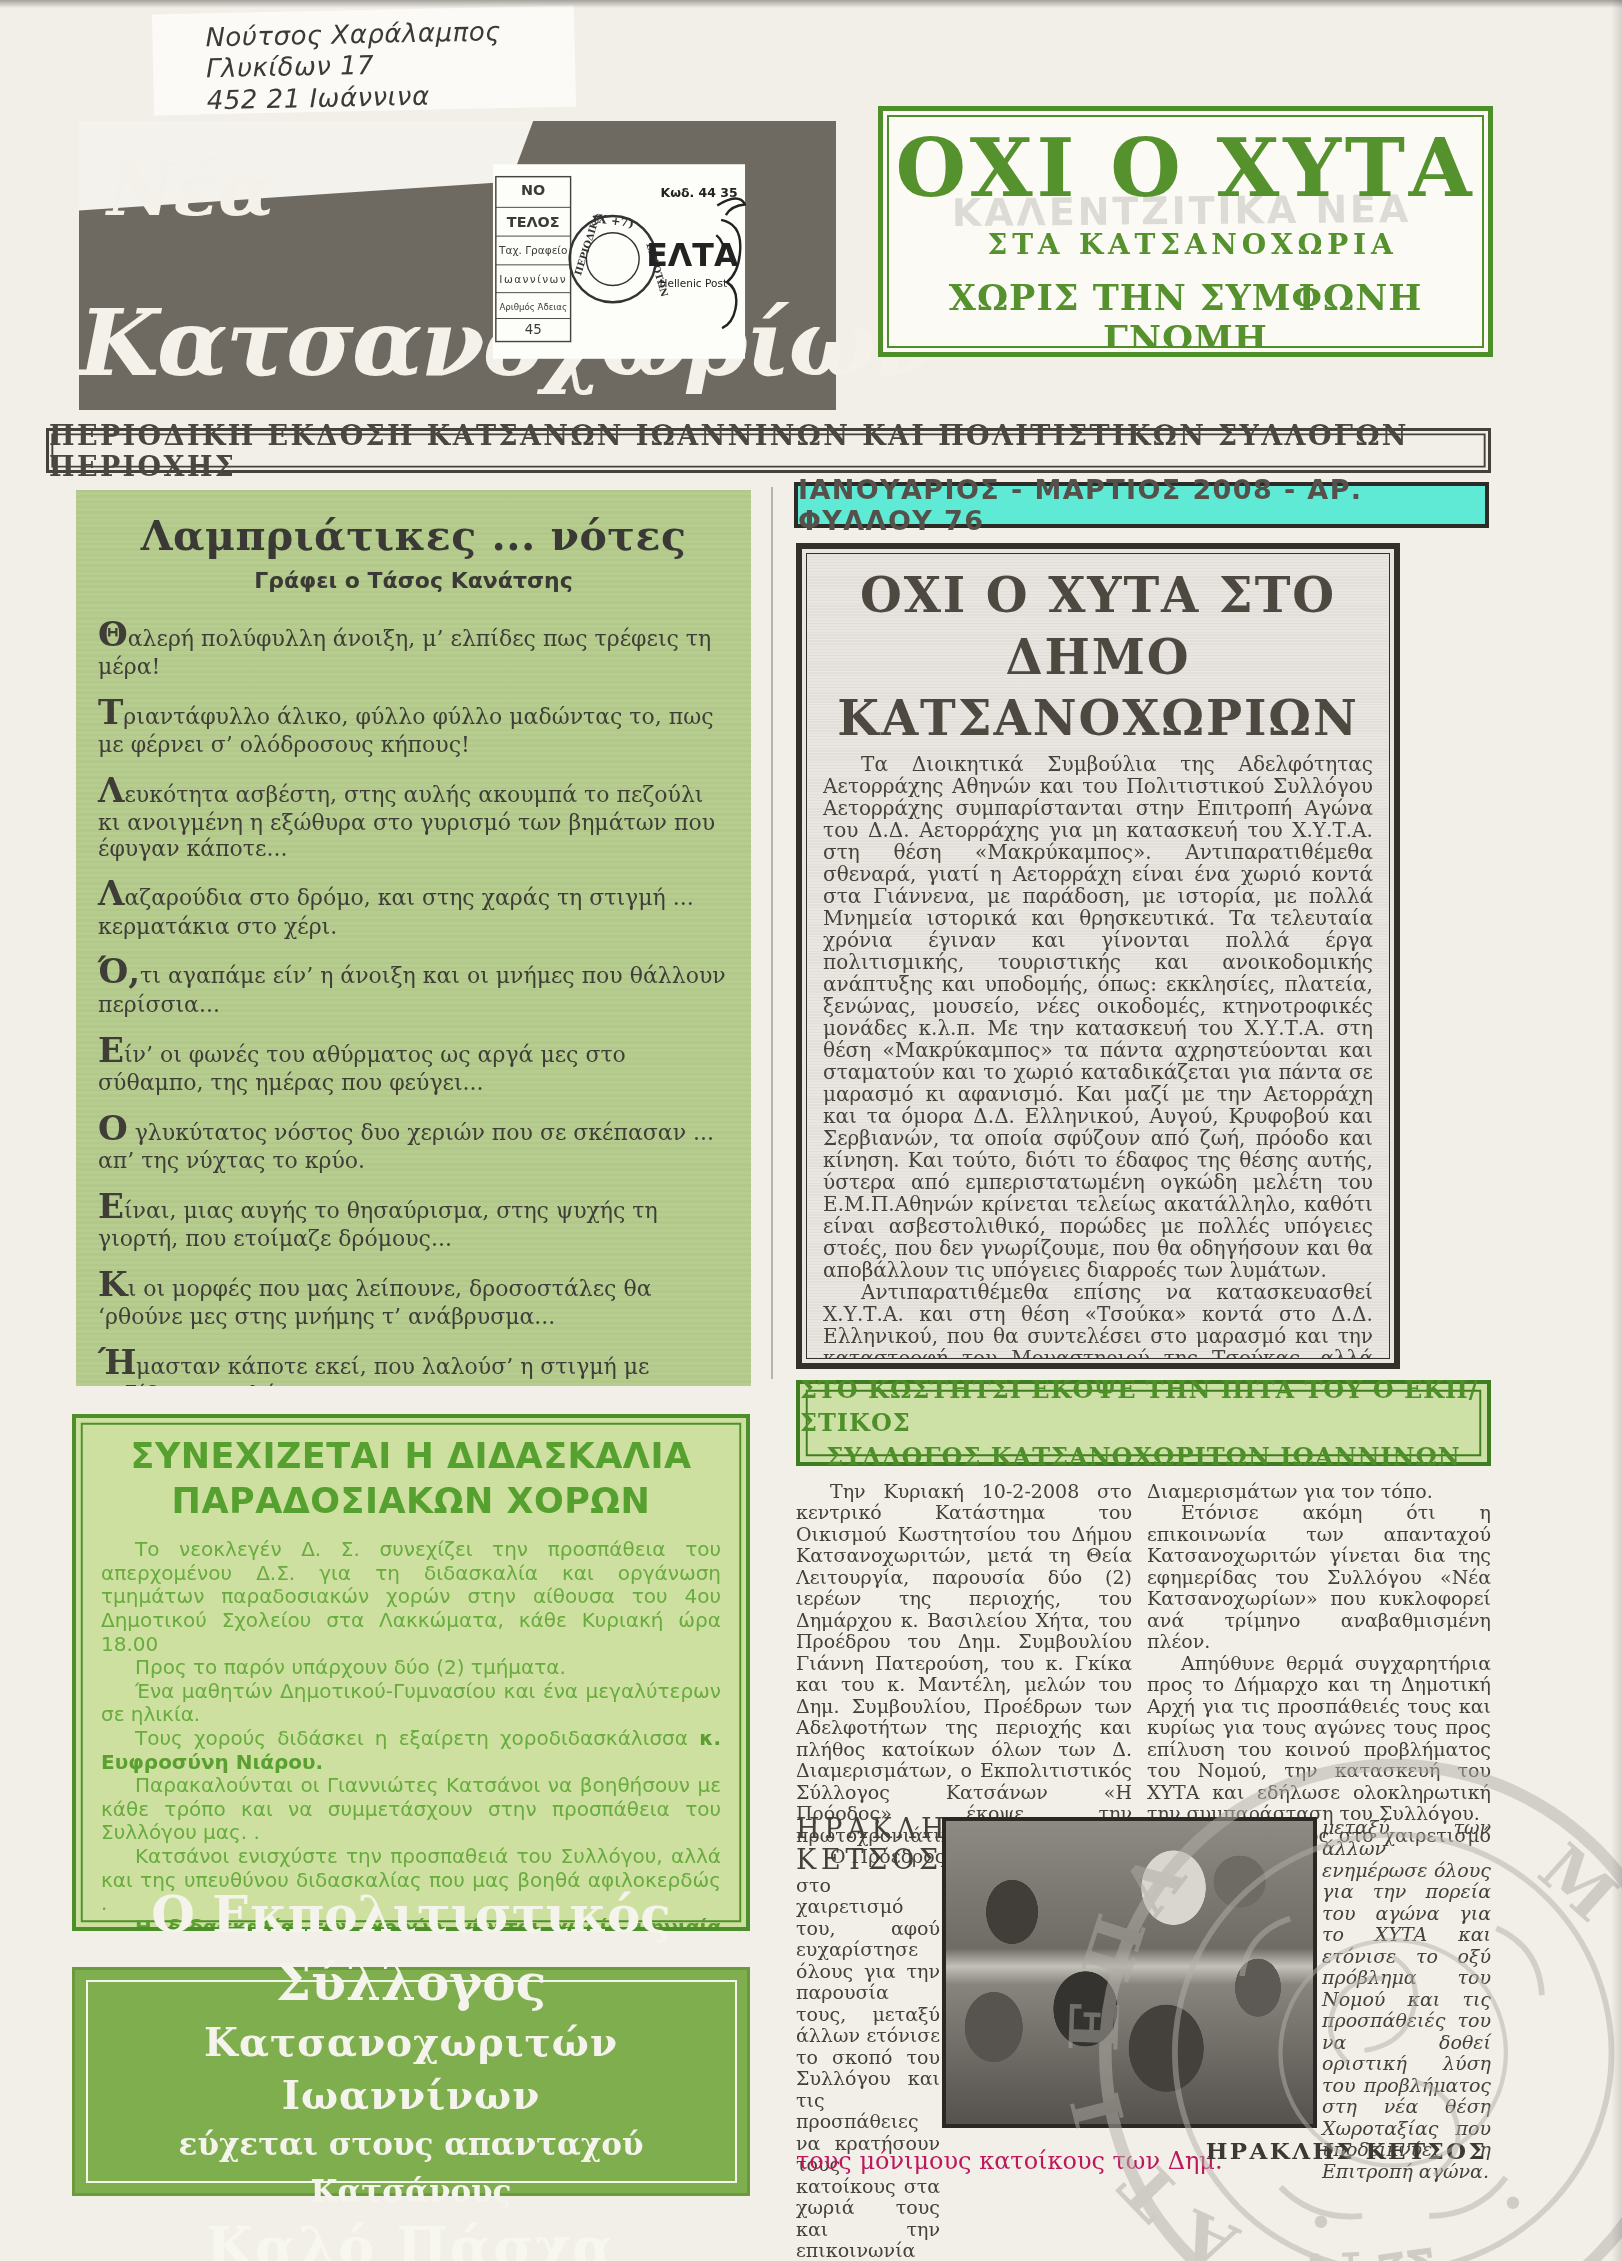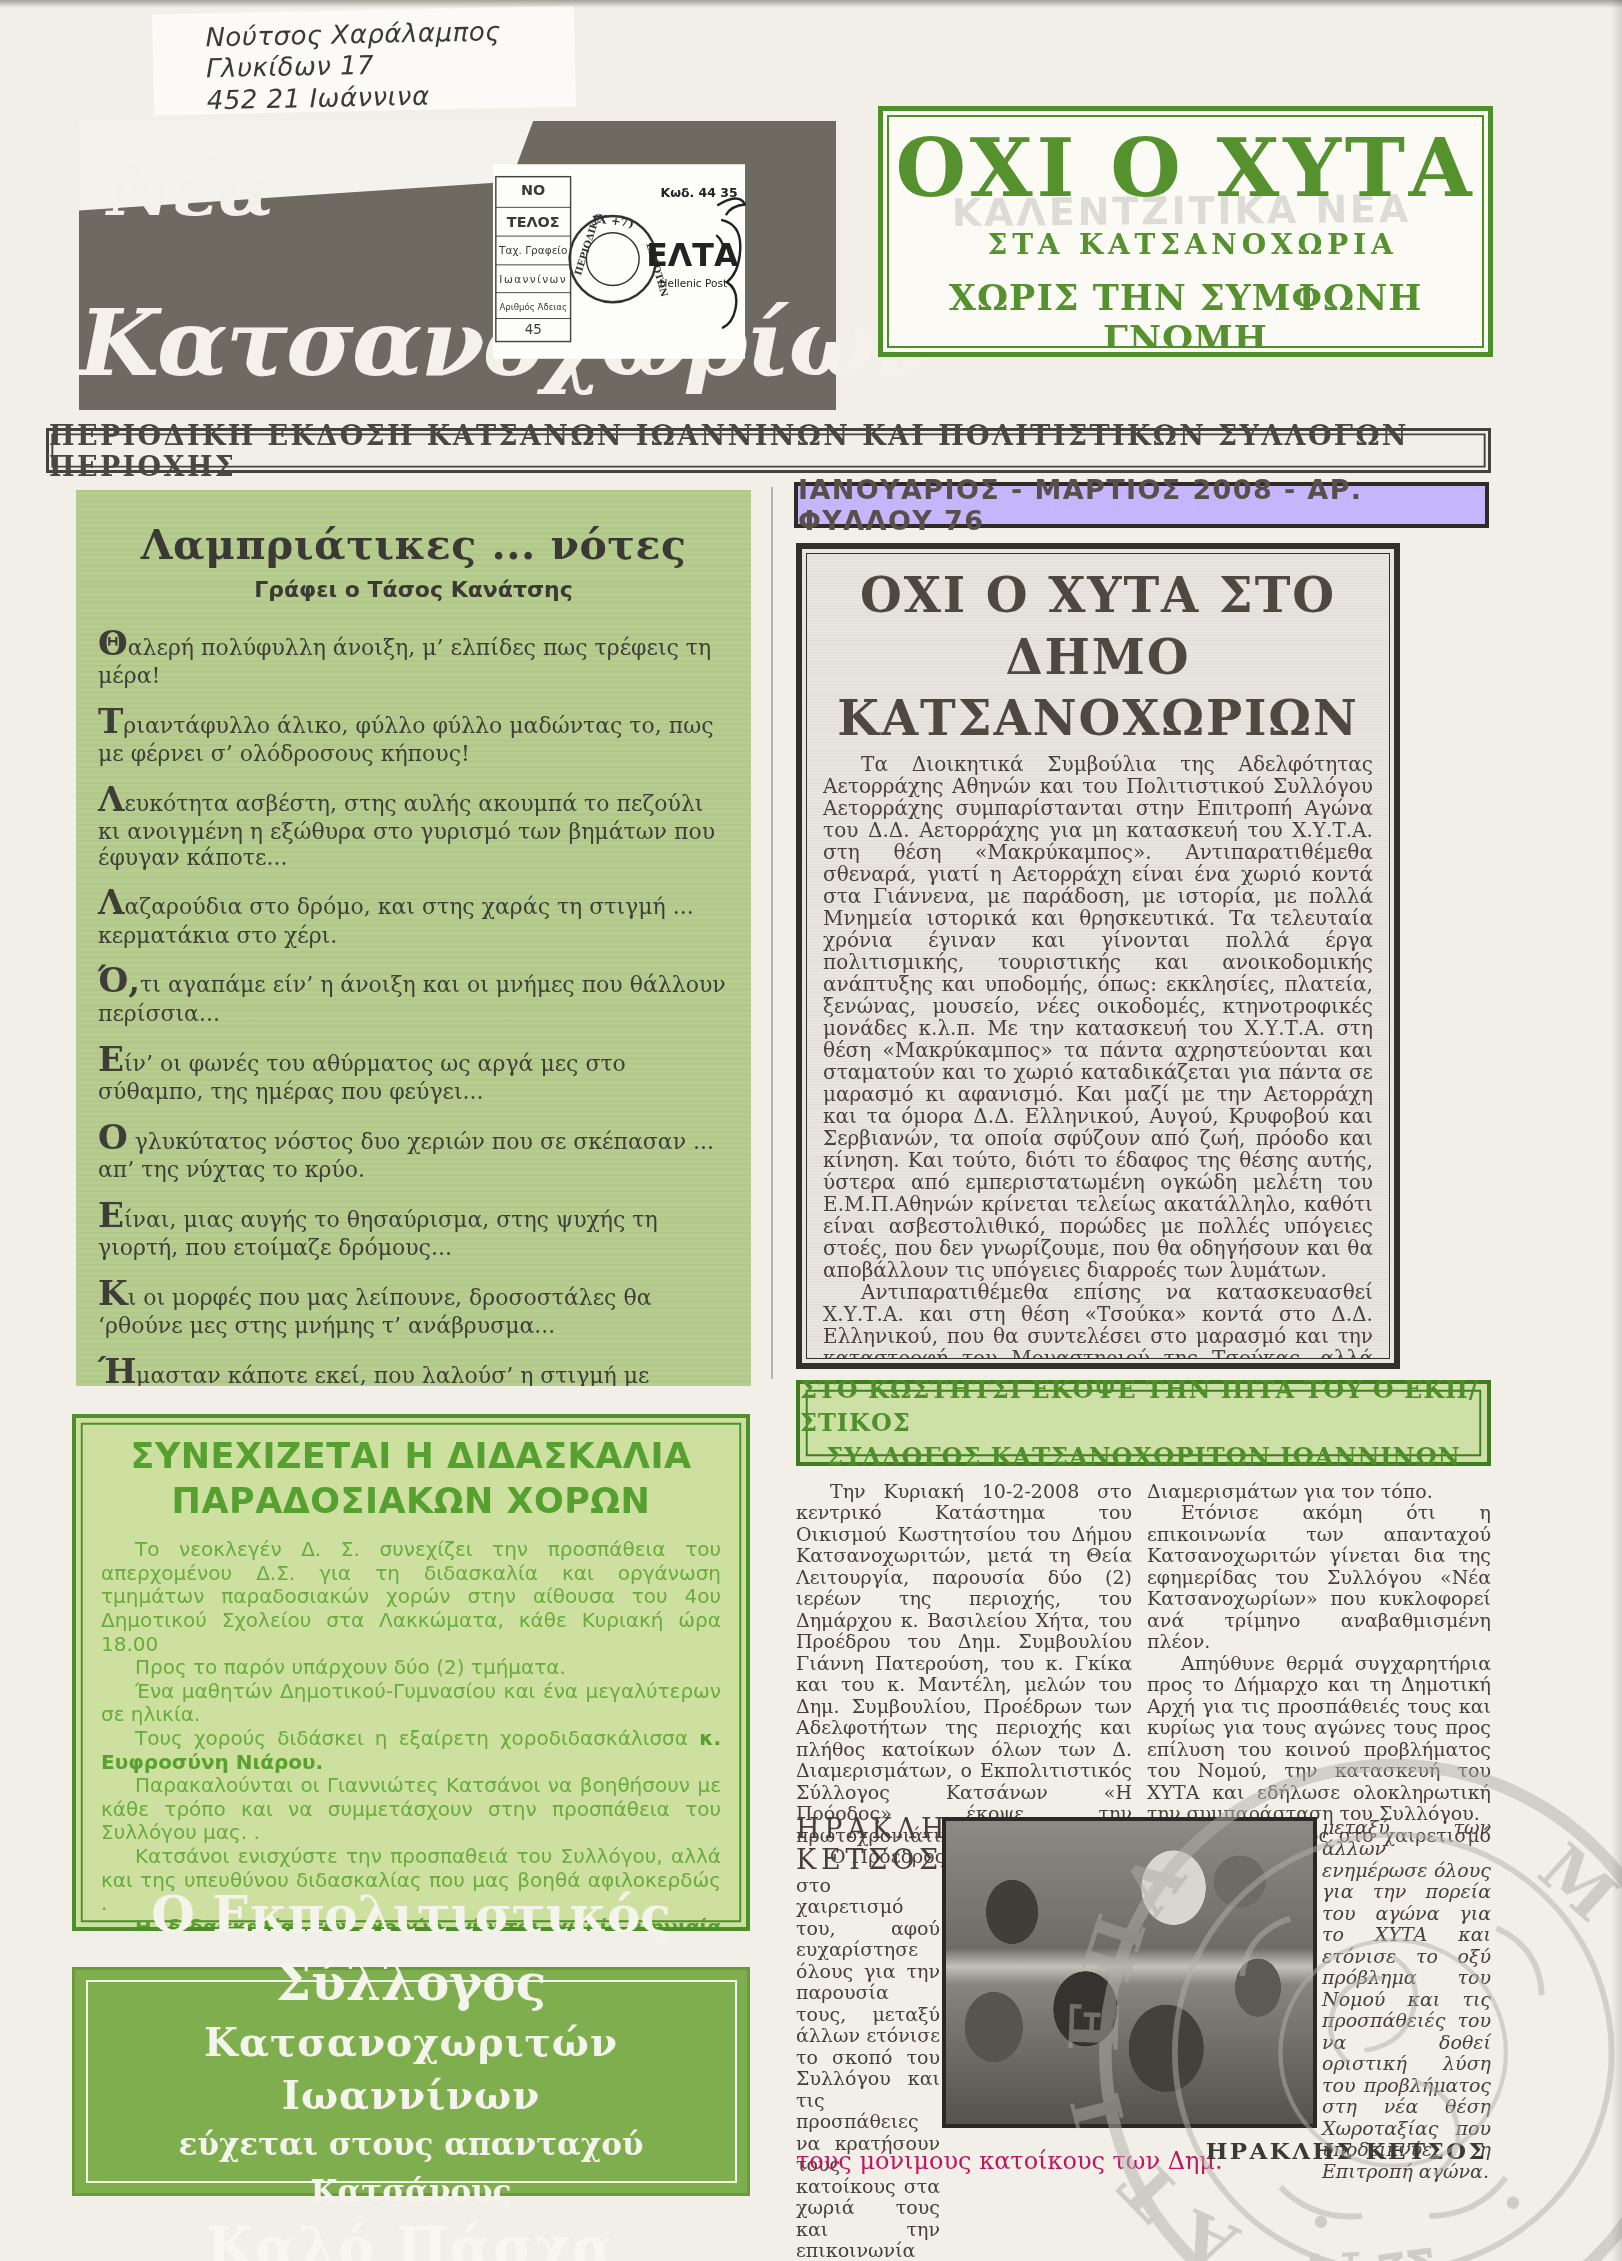--- a/index.html
+++ b/index.html
@@ -37,27 +37,27 @@
   .headline .l2{position:relative;font-weight:bold;font-size:28px;color:#55912d;margin-top:12.5px;letter-spacing:4.8px;margin-left:14px;}
   .headline .l3{position:relative;font-weight:bold;font-size:35px;color:#55912d;margin-top:16.3px;letter-spacing:1px;}
   .headline .l4{position:relative;font-weight:bold;font-size:34px;color:#55912d;margin-top:14.4px;letter-spacing:1px;}
 
   
   .subbar{position:absolute;left:46px;top:428px;width:1445px;height:45px;box-sizing:border-box;
         border:3.4px solid #45423c;box-shadow:inset 0 0 0 2.4px #f2efe9, inset 0 0 0 4.3px #45423c;
         display:flex;align-items:center;justify-content:center;z-index:4;background:#f2efe9;}
   .subbar span{font-weight:bold;font-size:27px;color:#4a4640;letter-spacing:2.4px;}
   .issuebar{position:absolute;left:794px;top:482px;width:695px;height:46px;box-sizing:border-box;
-        border:4.8px solid #2e2b27;display:flex;align-items:center;justify-content:center;background:#c4b5fd;}
+        border:4.8px solid #2e2b27;display:flex;align-items:center;justify-content:center;background:#5eead4;}
   .issuebar span{font-family:"DejaVu Sans",sans-serif;font-weight:bold;font-size:27px;color:#55514a;letter-spacing:1.4px;}
   .divider-v{position:absolute;left:771px;top:487px;width:1.9px;height:892px;background:#97948c;opacity:.65;}
 
   
   .poem{position:absolute;left:76px;top:490px;width:675px;height:896px;background:#b6cd8f;
-        box-sizing:border-box;padding:31px 22px;overflow:hidden;
+        box-sizing:border-box;padding:22px 22px;overflow:hidden;
         background-image:repeating-linear-gradient(180deg,rgba(90,110,60,.05) 0 2.4px,rgba(0,0,0,0) 2.4px 5.3px);}
   .poem h1{margin:0;text-align:center;font-size:41px;font-weight:600;color:#3b3935;letter-spacing:0.5px;}
   .poem .byline{text-align:center;font-family:"DejaVu Sans",sans-serif;font-weight:bold;
         font-size:22px;color:#3b3935;margin:7.7px 0 22px 0;}
   .poem p{margin:0 0 13px 0;font-size:22px;line-height:1.16;color:#3f3d38;}
   .poem p::first-letter{font-size:1.55em;font-weight:600;}
 
   
   .main-box{position:absolute;left:796px;top:543px;width:604px;height:826px;box-sizing:border-box;
         border:6.2px solid #32302b;background:#e9e6e1;}

